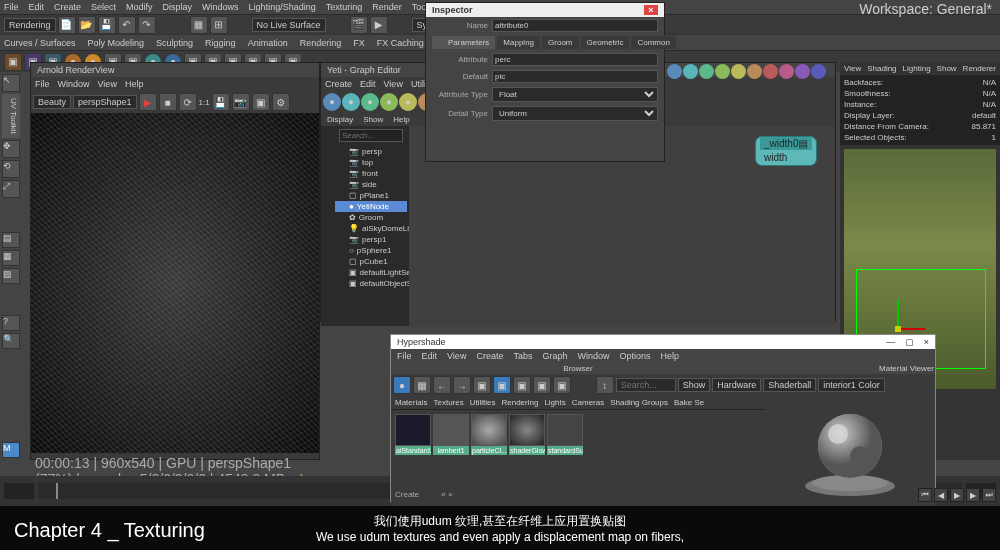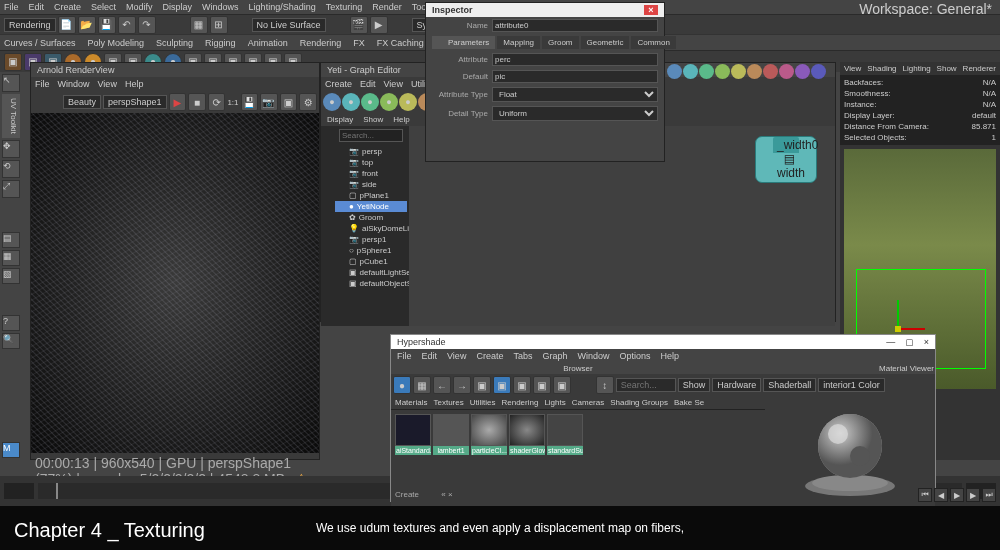--- a/index.html
+++ b/index.html
@@ -14,33 +14,33 @@
 .dropdown { background: #2a2a2a; border: 1px solid #555; padding: 1px 4px; font-size: 9px; color: #ccc; }
 .left-tools { width: 22px; background: #444; display: flex; flex-direction: column; gap: 2px; padding: 2px; }
 .left-tools .vt { writing-mode: vertical-rl; font-size: 8px; padding: 4px 2px; background: #555; }
 .left-tools .lt-btn { width: 18px; height: 18px; background: #555; border: 1px solid #333; }
 .left-tools2 { width: 22px; background: #444; display: flex; flex-direction: column; gap: 2px; padding: 2px; }
 .left-tools2 .lt-btn { width: 18px; height: 18px; background: #555; border: 1px solid #333; }
 .panel { position: absolute; background: #3a3a3a; border: 1px solid #222; }
 .panel-title { background: #444; padding: 2px 6px; font-size: 9px; display: flex; justify-content: space-between; }
 .renderview { left: 30px; top: 62px; width: 290px; height: 398px; }
 .rv-menu { display: flex; gap: 8px; padding: 2px 4px; font-size: 9px; background: #3a3a3a; }
-.rv-tools { display: flex; gap: 2px; padding: 2px; align-items: center; background: #3a3a3a; margin-left: 30px; }
+.rv-tools { display: flex; gap: 2px; padding: 2px; align-items: center; background: #3a3a3a; }
 .rv-img { width: 100%; height: 340px; background: #000; position: relative; overflow: hidden; }
 .rv-status { padding: 2px 4px; font-size: 14px; color: #aaa; }
 .grapheditor { left: 320px; top: 62px; width: 516px; height: 260px; }
 .ge-menu { display: flex; gap: 8px; padding: 2px 4px; font-size: 9px; }
 .ge-tools { display: flex; gap: 1px; padding: 2px; }
 .ge-tools .tb { width: 18px; height: 18px; border-radius: 50%; display: flex; align-items: center; justify-content: center; font-size: 9px; }
 .ge-body { display: flex; height: 200px; }
 .ge-outliner { width: 88px; background: #2a2a2a; font-size: 8px; overflow: hidden; }
 .ge-outliner div { padding: 1px 2px 1px 14px; white-space: nowrap; }
 .ge-outliner .sel { background: #5a8bd4; color: #fff; }
 .ge-graph { flex: 1; background: #404040; position: relative; }
-.node { position: absolute; background: #5fb8b8; border: 1px solid #2a7a7a; border-radius: 7px; padding: 2px 21px; font-size: 12px; color: #222; }
+.node { position: absolute; background: #5fb8b8; border: 1px solid #2a7a7a; border-radius: 7px; padding: 2px 8px; font-size: 10px; color: #222; }
 .inspector { left: 425px; top: 2px; width: 240px; height: 160px; background: #444; z-index: 10; }
 .insp-title { background: #eee; color: #333; padding: 2px 6px; font-size: 9px; display: flex; justify-content: space-between; font-weight: bold; }
 .insp-close { background: #d44; color: #fff; width: 14px; text-align: center; }
 .insp-row { display: flex; align-items: center; padding: 2px 6px; gap: 4px; }
 .insp-row label { width: 56px; text-align: right; font-size: 8px; color: #aaa; }
 .insp-row input, .insp-row select { flex: 1; background: #2a2a2a; border: 1px solid #555; color: #ccc; font-size: 8px; padding: 1px 2px; }
 .insp-tabs { display: flex; gap: 2px; padding: 2px 6px; font-size: 8px; }
 .insp-tabs span { padding: 2px 6px; background: #3a3a3a; }
 .insp-tabs .active { background: #555; padding-left: 16px; }
 .rightpanel { position: absolute; right: 0; top: 62px; width: 160px; height: 398px; background: #333; }
@@ -451,15 +451,16 @@
 
 <div class="timeline">
   <div style="width:30px;height:16px;background:#222;margin:0 4px"></div>
   <div style="flex:1;height:16px;background:#2a2a2a;position:relative">
     <div style="position:absolute;left:2%;top:0;width:2px;height:100%;background:#888"></div>
   </div>
   <div style="width:30px;height:16px;background:#222;margin:0 4px"></div>
 </div>
 
 <div class="subtitle-box">
+  <div class="sub-cn">我们使用udum 纹理,甚至在纤维上应用置换贴图</div>
   <div class="sub-en">We use udum textures and even apply a displacement map on fibers,</div>
   <div class="chapter">Chapter 4 _ Texturing</div>
 </div>
 
 </body></html>

